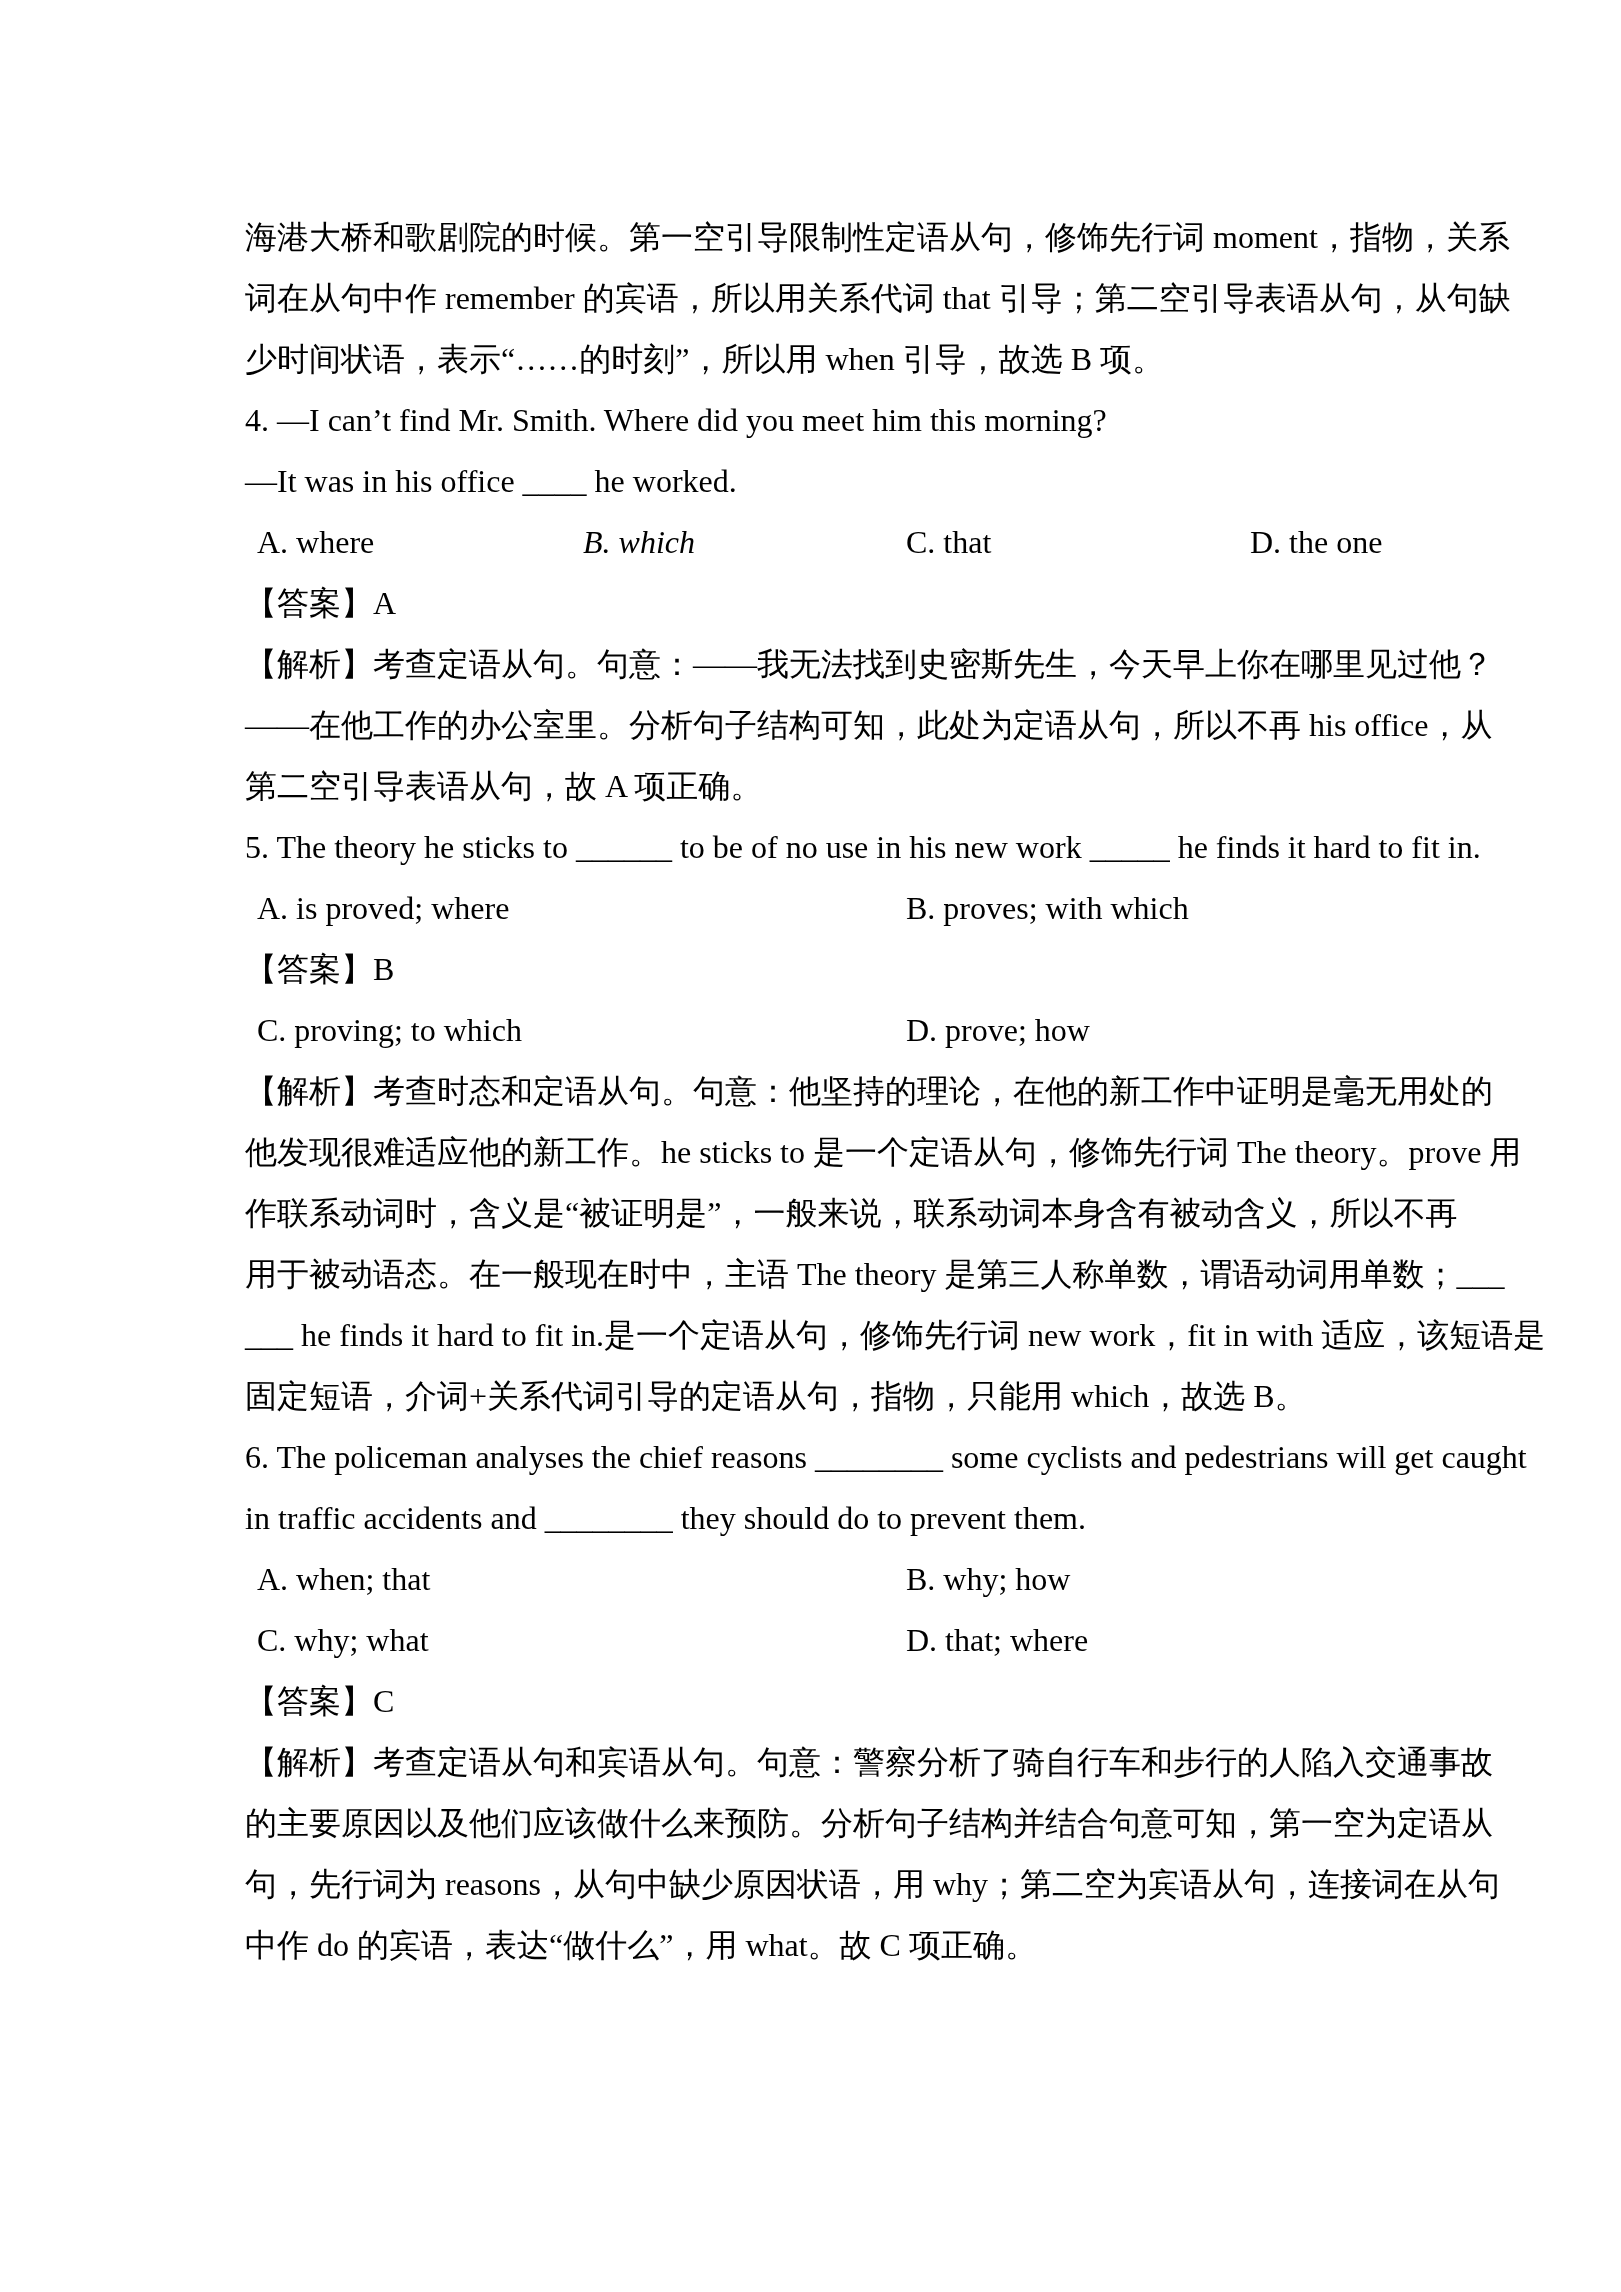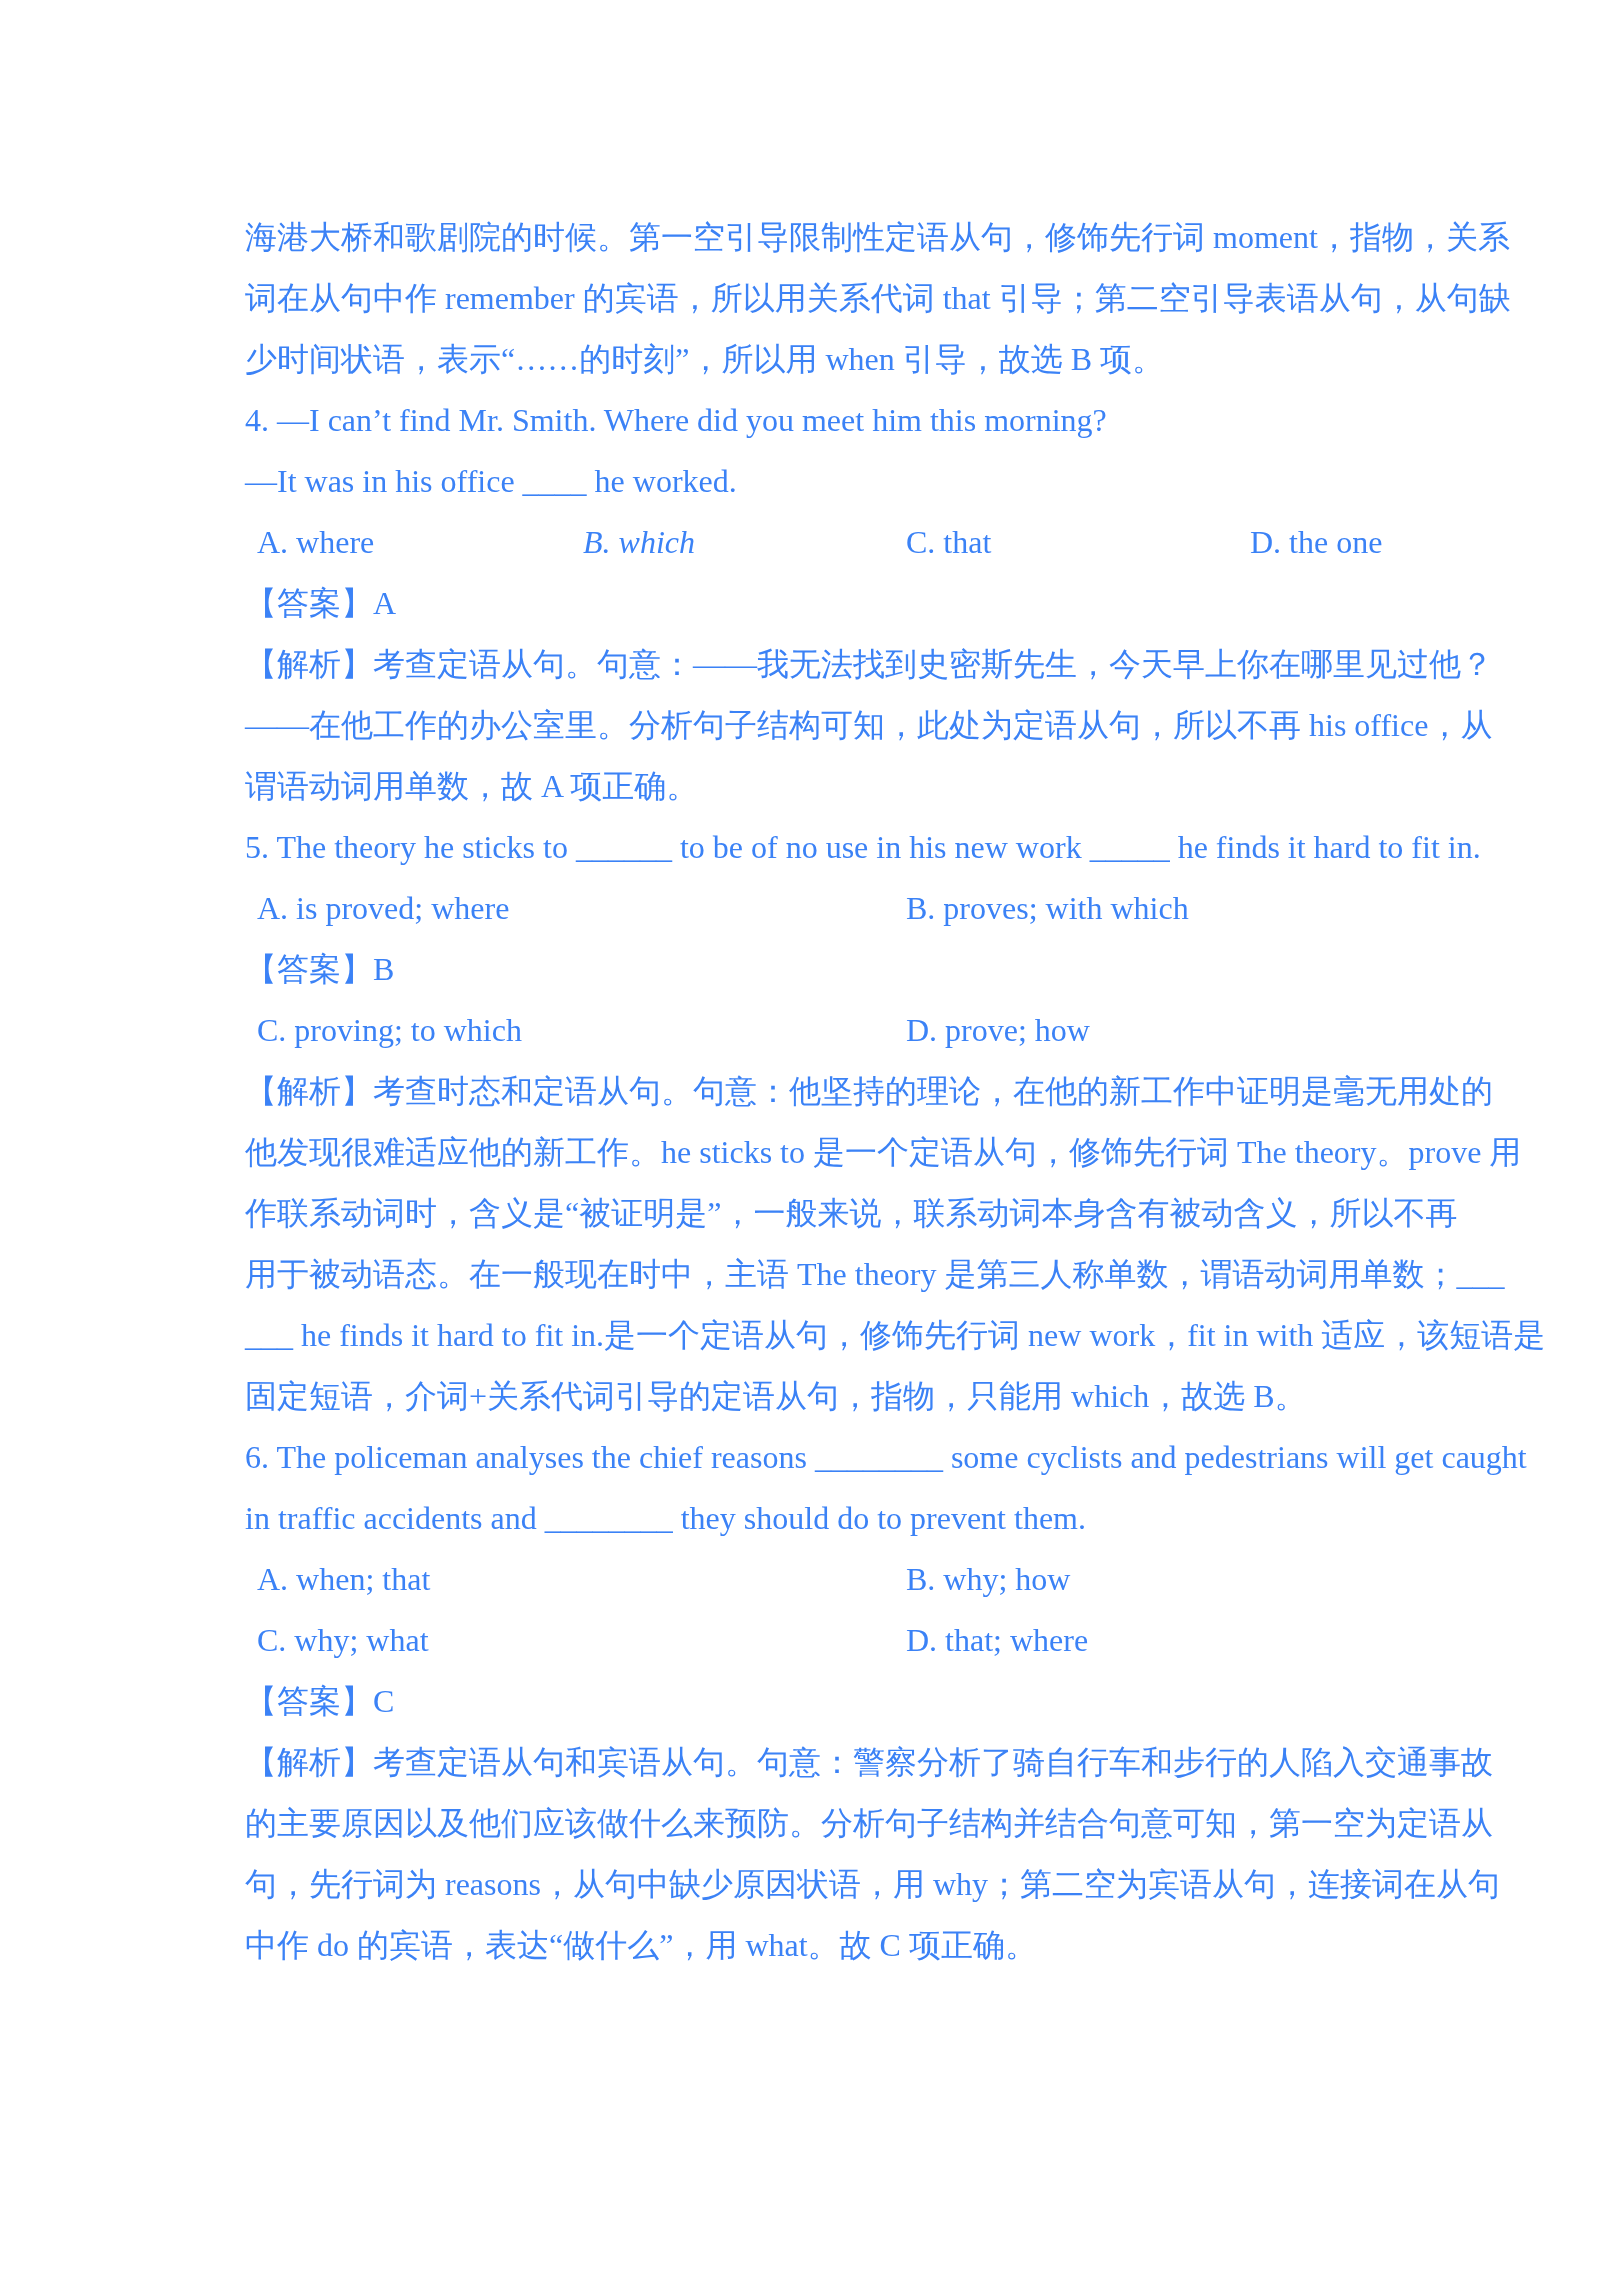--- a/index.html
+++ b/index.html
@@ -8,21 +8,21 @@
     width:1621px;height:2293px;
     background:#ffffff;
     overflow:hidden;
   }
   .doc{
     position:absolute;
     left:245px;top:207px;width:1135px;
     font-family:"Liberation Serif","DejaVu Serif",serif;
     font-size:32px;
     line-height:61px;
-    color:#3b82f6;
+    color:#000000;
     white-space:nowrap;
   }
   .line{height:61px;}
   .opts{position:relative;}
   .opts .col{position:absolute;top:0;left:12px;}
   .opts .col-2{left:338px;font-style:italic;}
   .opts .col-3{left:661px;}
   .opts .col-4{left:1005px;}
 </style>
 </head>
@@ -39,21 +39,21 @@
     <div class="line">—It was in his office ____ he worked.</div>
     <div class="line opts">
       <span class="col col-1">A. where</span>
       <span class="col col-2">B. which</span>
       <span class="col col-3">C. that</span>
       <span class="col col-4">D. the one</span>
     </div>
     <div class="line">【答案】A</div>
     <div class="line">【解析】考查定语从句。句意：——我无法找到史密斯先生，今天早上你在哪里见过他？</div>
     <div class="line">——在他工作的办公室里。分析句子结构可知，此处为定语从句，所以不再 his office，从</div>
-    <div class="line">谓语动词用单数，故 A 项正确。</div>
+    <div class="line">第二空引导表语从句，故 A 项正确。</div>
 
     <div class="line">5. The theory he sticks to ______ to be of no use in his new work _____ he finds it hard to fit in.</div>
     <div class="line opts">
       <span class="col col-1">A. is proved; where</span>
       <span class="col col-3">B. proves; with which</span>
     </div>
     <div class="line">【答案】B</div>
     <div class="line opts">
       <span class="col col-1">C. proving; to which</span>
       <span class="col col-3">D. prove; how</span>

